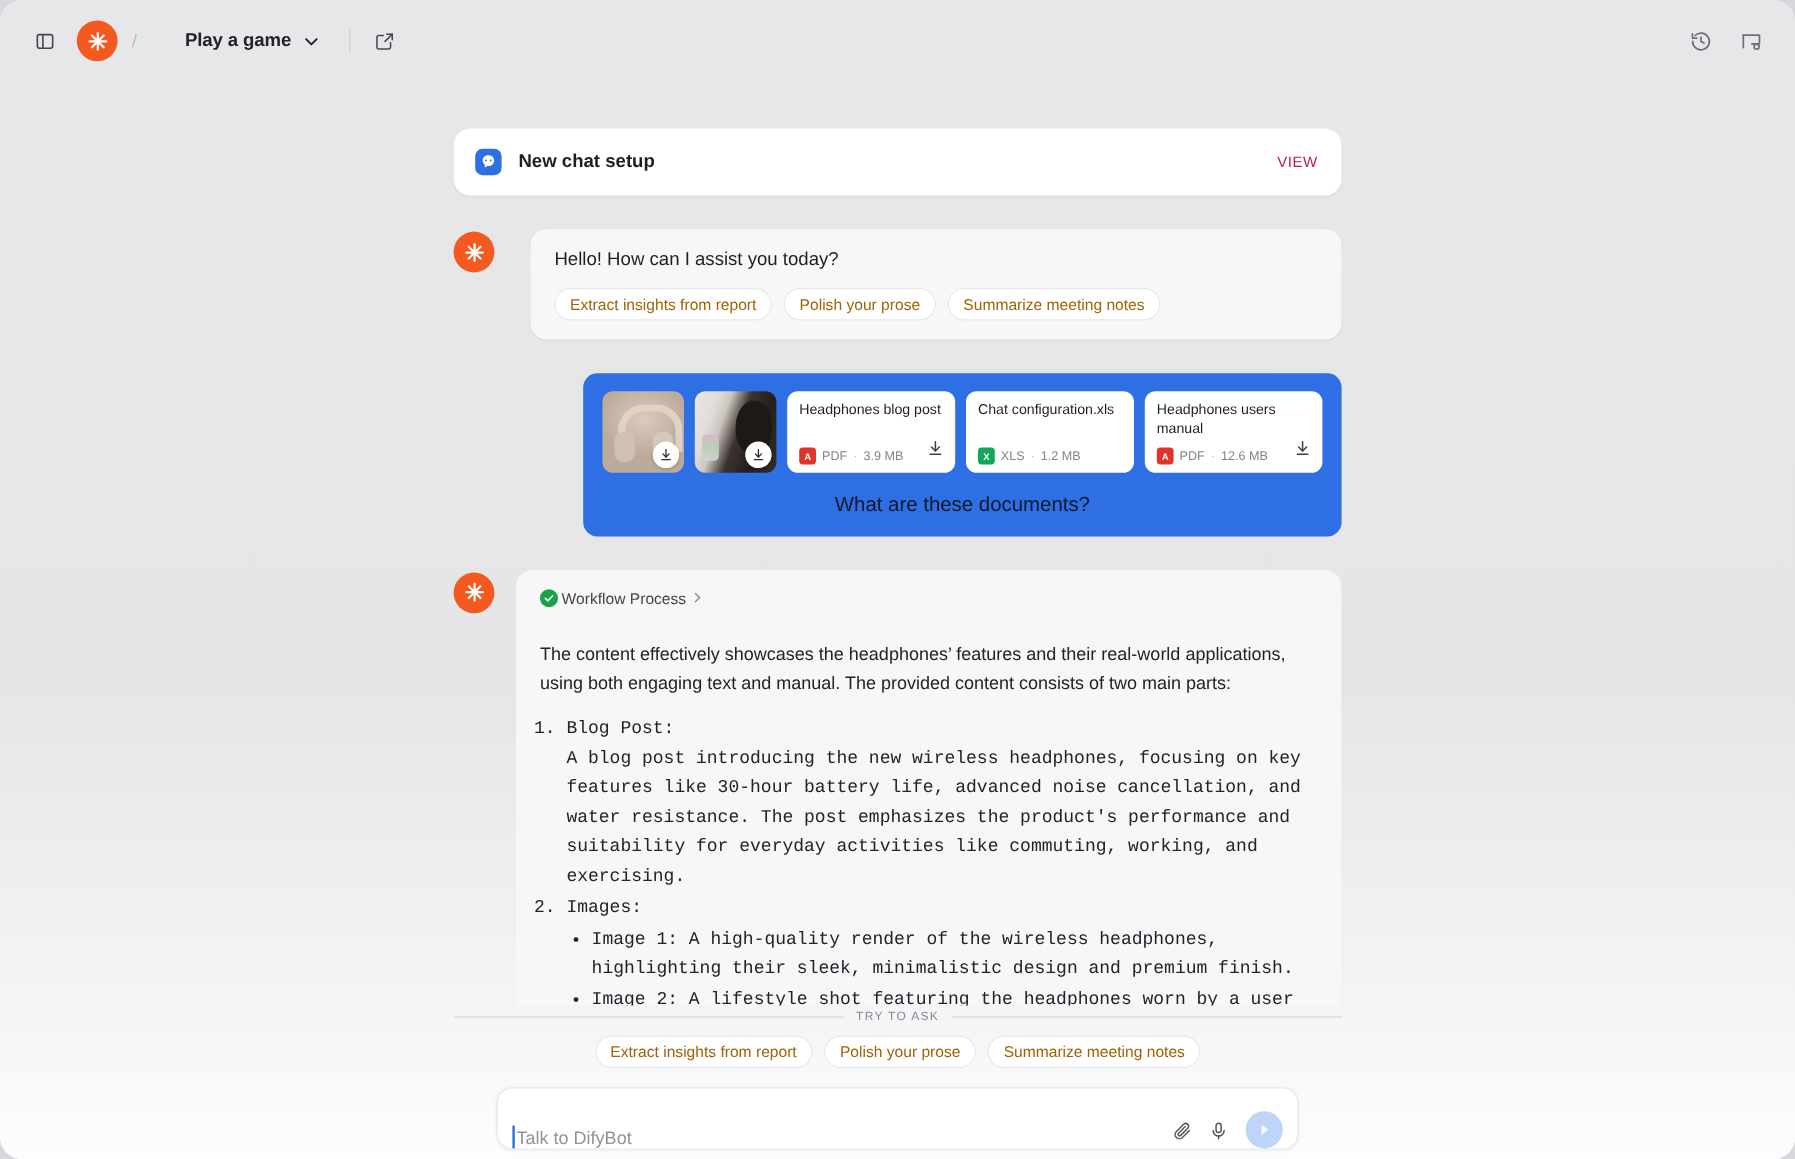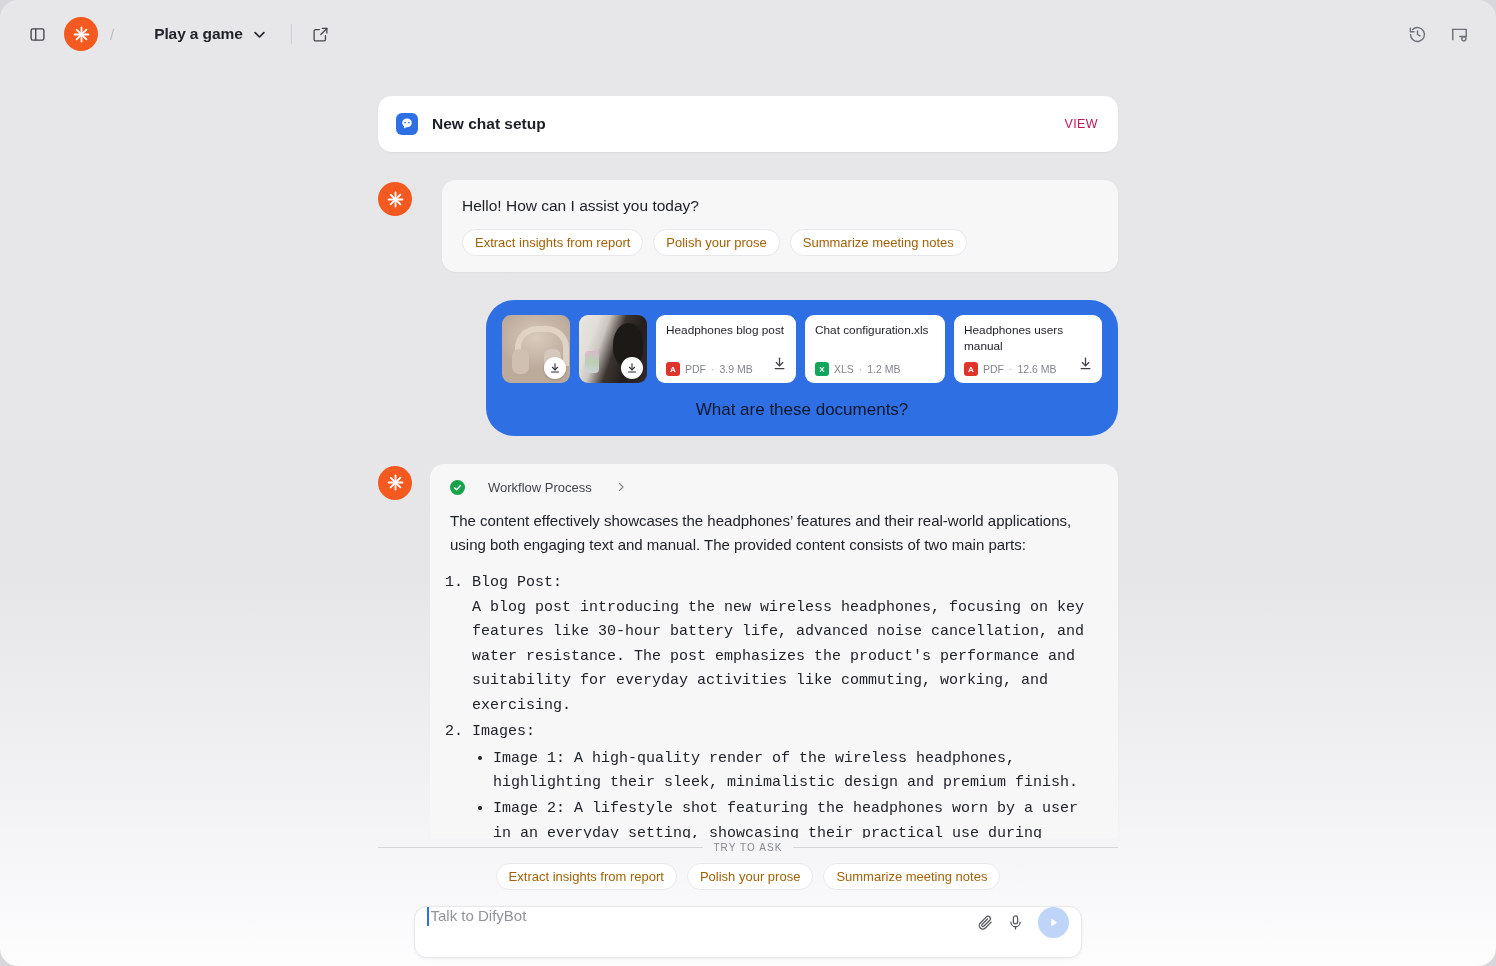--- a/index.html
+++ b/index.html
@@ -89,21 +89,21 @@
     overflow: hidden;
   }
   .chat-inner {
     width: 740px;
     margin: 0 auto;
     position: relative;
   }
 
   
   .setup-card {
-    margin-top: 16px;
+    margin-top: 27px;
     height: 56px;
     background: #ffffff;
     border-radius: 14px;
     display: flex;
     align-items: center;
     padding: 0 20px 0 18px;
     box-shadow: 0 1px 2px rgba(16,24,40,0.05);
   }
   .setup-icon {
     width: 22px; height: 22px;
@@ -168,21 +168,21 @@
     font-size: 13px;
     padding: 5px 12px;
     border-radius: 14px;
     cursor: pointer;
     white-space: nowrap;
   }
 
   
   .bubble-user {
     background: #2f6fe4;
-    border-radius: 28px;
+    border-radius: 12px;
     padding: 15px 16px 14px 16px;
     max-width: 640px;
     margin-right: 0;
   }
   .attach-row { display: flex; gap: 9px; align-items: stretch; }
 
   .thumb {
     position: relative;
     width: 68px; height: 68px;
     border-radius: 9px;
@@ -296,22 +296,22 @@
     font-size: 17px;
     text-align: center;
     margin-top: 16px;
     line-height: 1.3;
   }
 
   
   .workflow-row {
     display: flex;
     align-items: center;
-    gap: 23px;
-    margin-bottom: 14px;
+    gap: 3px;
+    margin-bottom: 28px;
     cursor: pointer;
     width: fit-content;
   }
   .wf-check {
     width: 15px; height: 15px;
     border-radius: 50%;
     background: #17a34a;
     display: flex; align-items: center; justify-content: center;
     flex: none;
   }
@@ -372,21 +372,21 @@
     justify-content: center;
   }
   .composer {
     width: 668px;
     margin: 16px auto 17px auto;
     height: 52px;
     background: #ffffff;
     border: 1px solid #e8e9ec;
     border-radius: 13px;
     display: flex;
-    align-items: flex-start;
+    align-items: flex-end;
     padding: 0 12px 0 12px;
     box-shadow: 0 1px 3px rgba(16,24,40,0.06);
   }
   .composer-input {
     flex: 1;
     border: none;
     outline: none;
     font-size: 15px;
     font-family: "Liberation Sans", sans-serif;
     color: #20232a;

